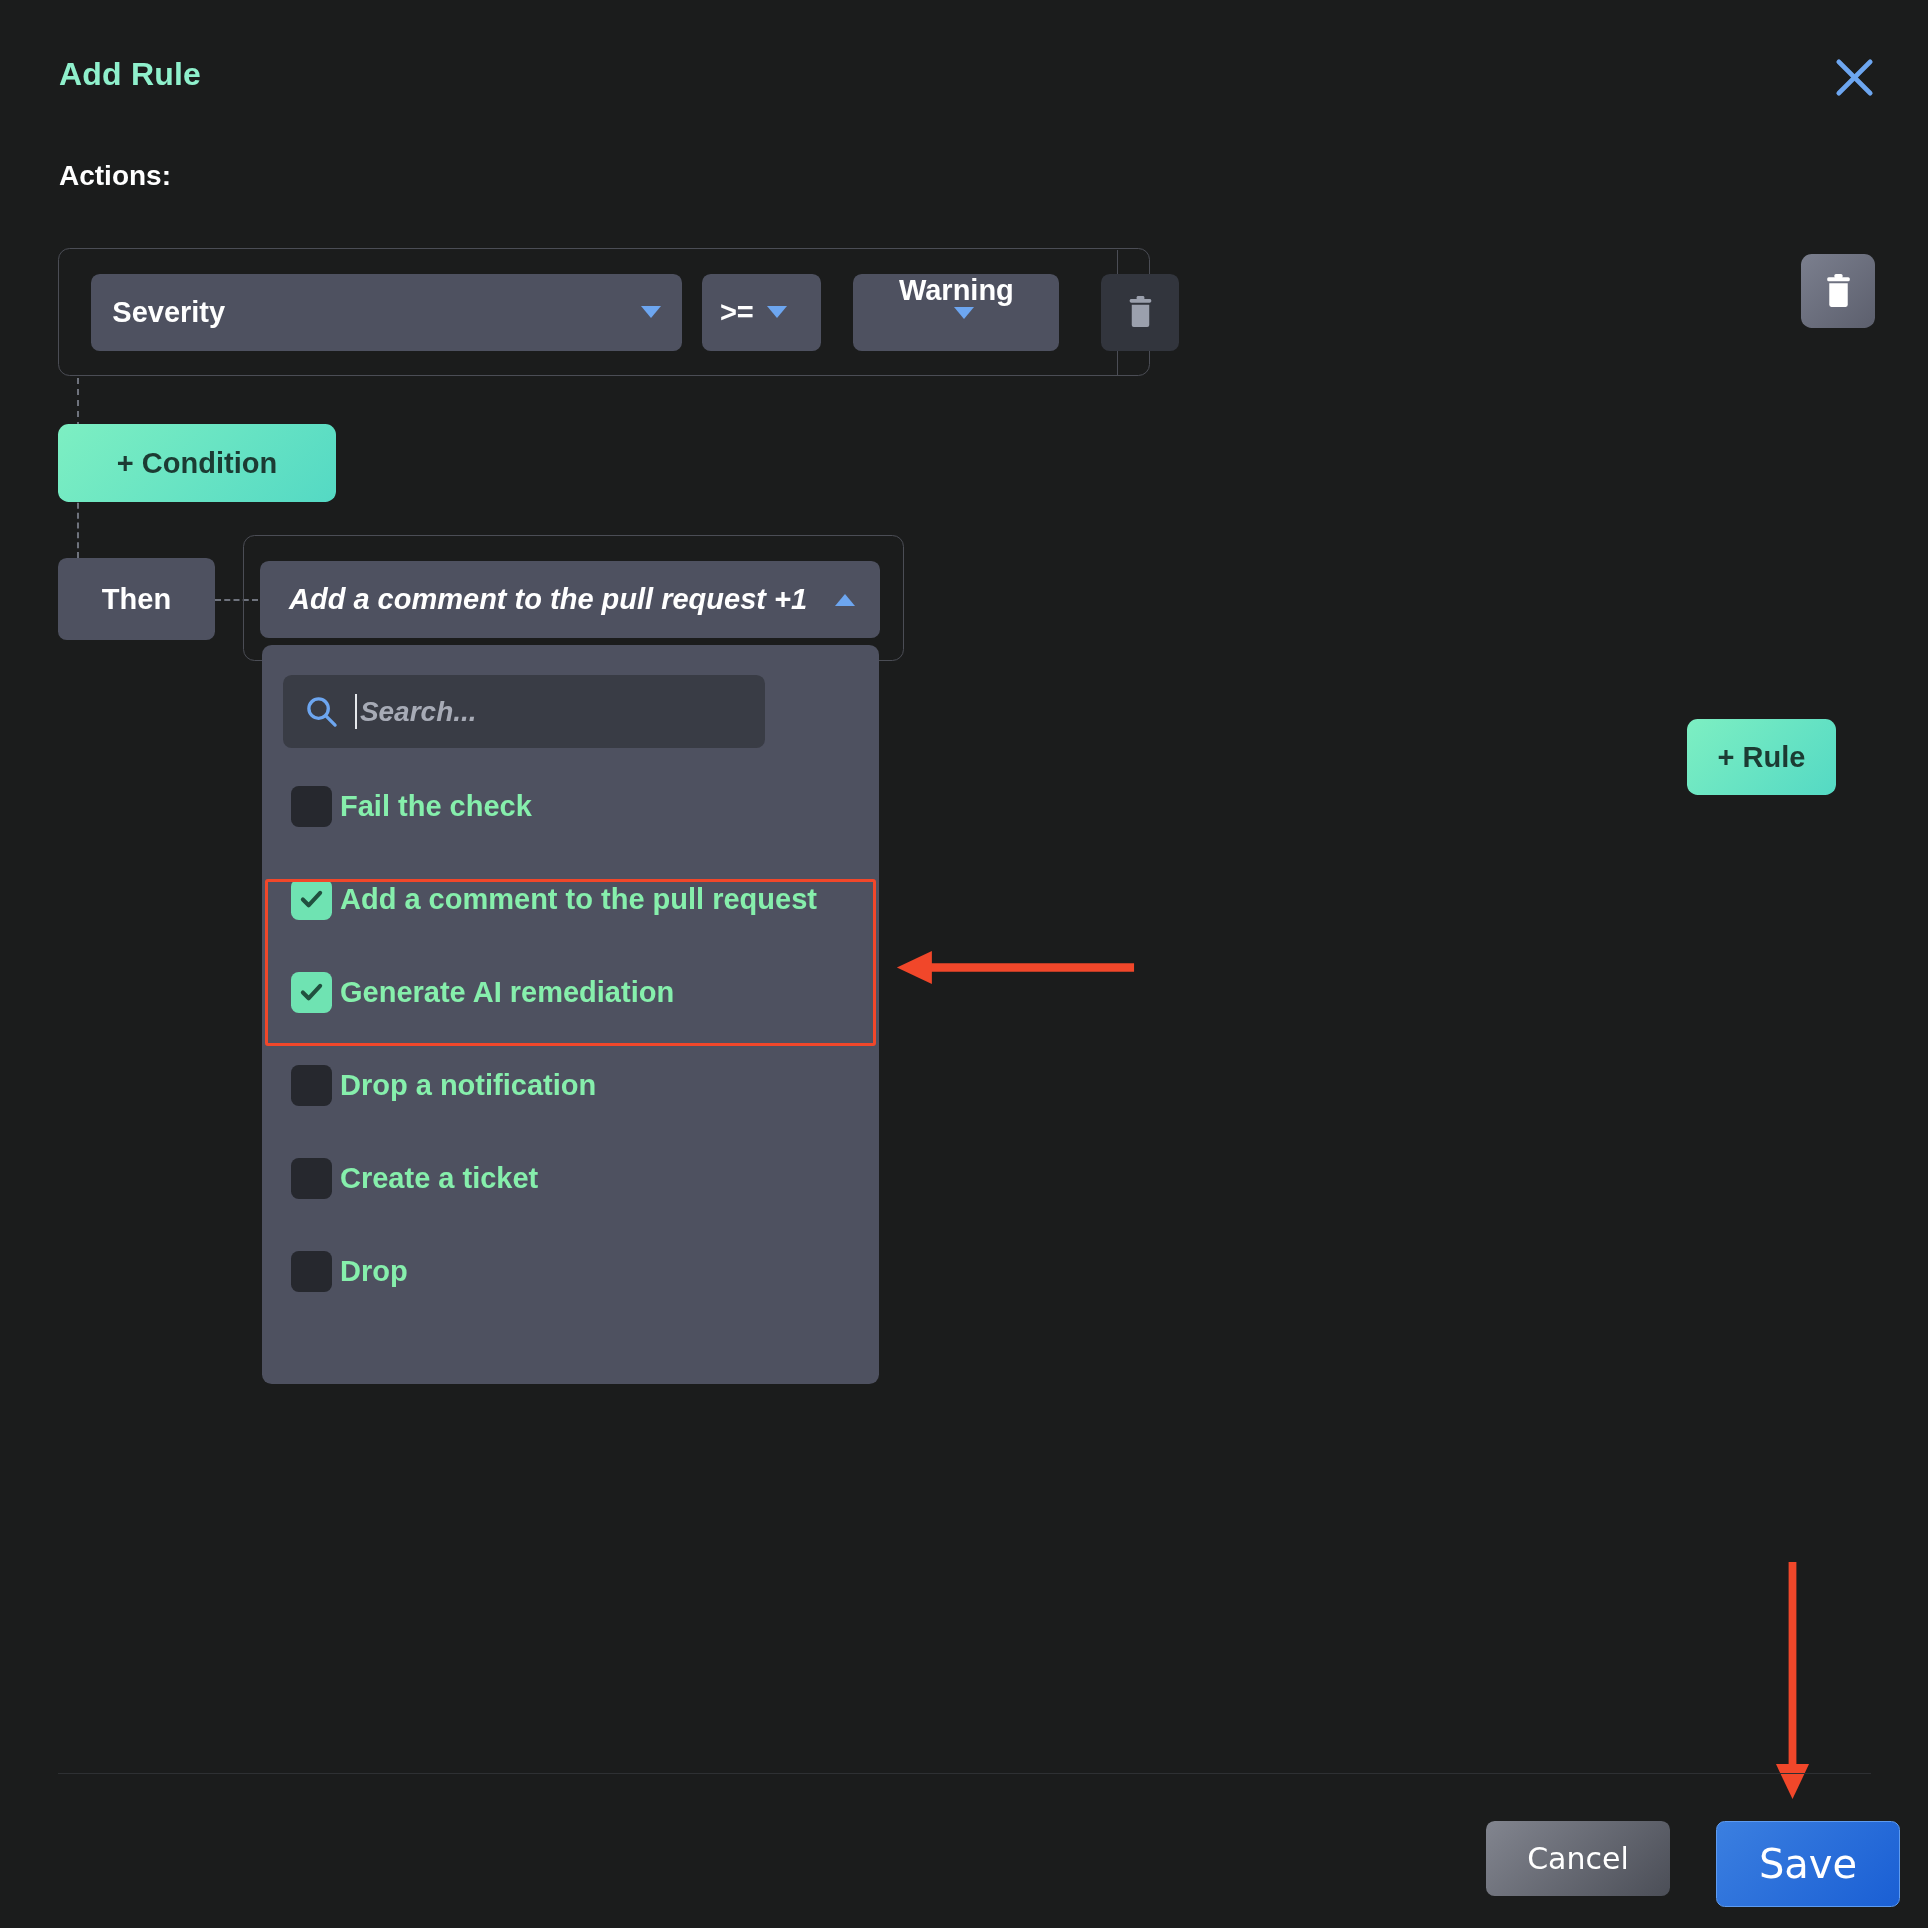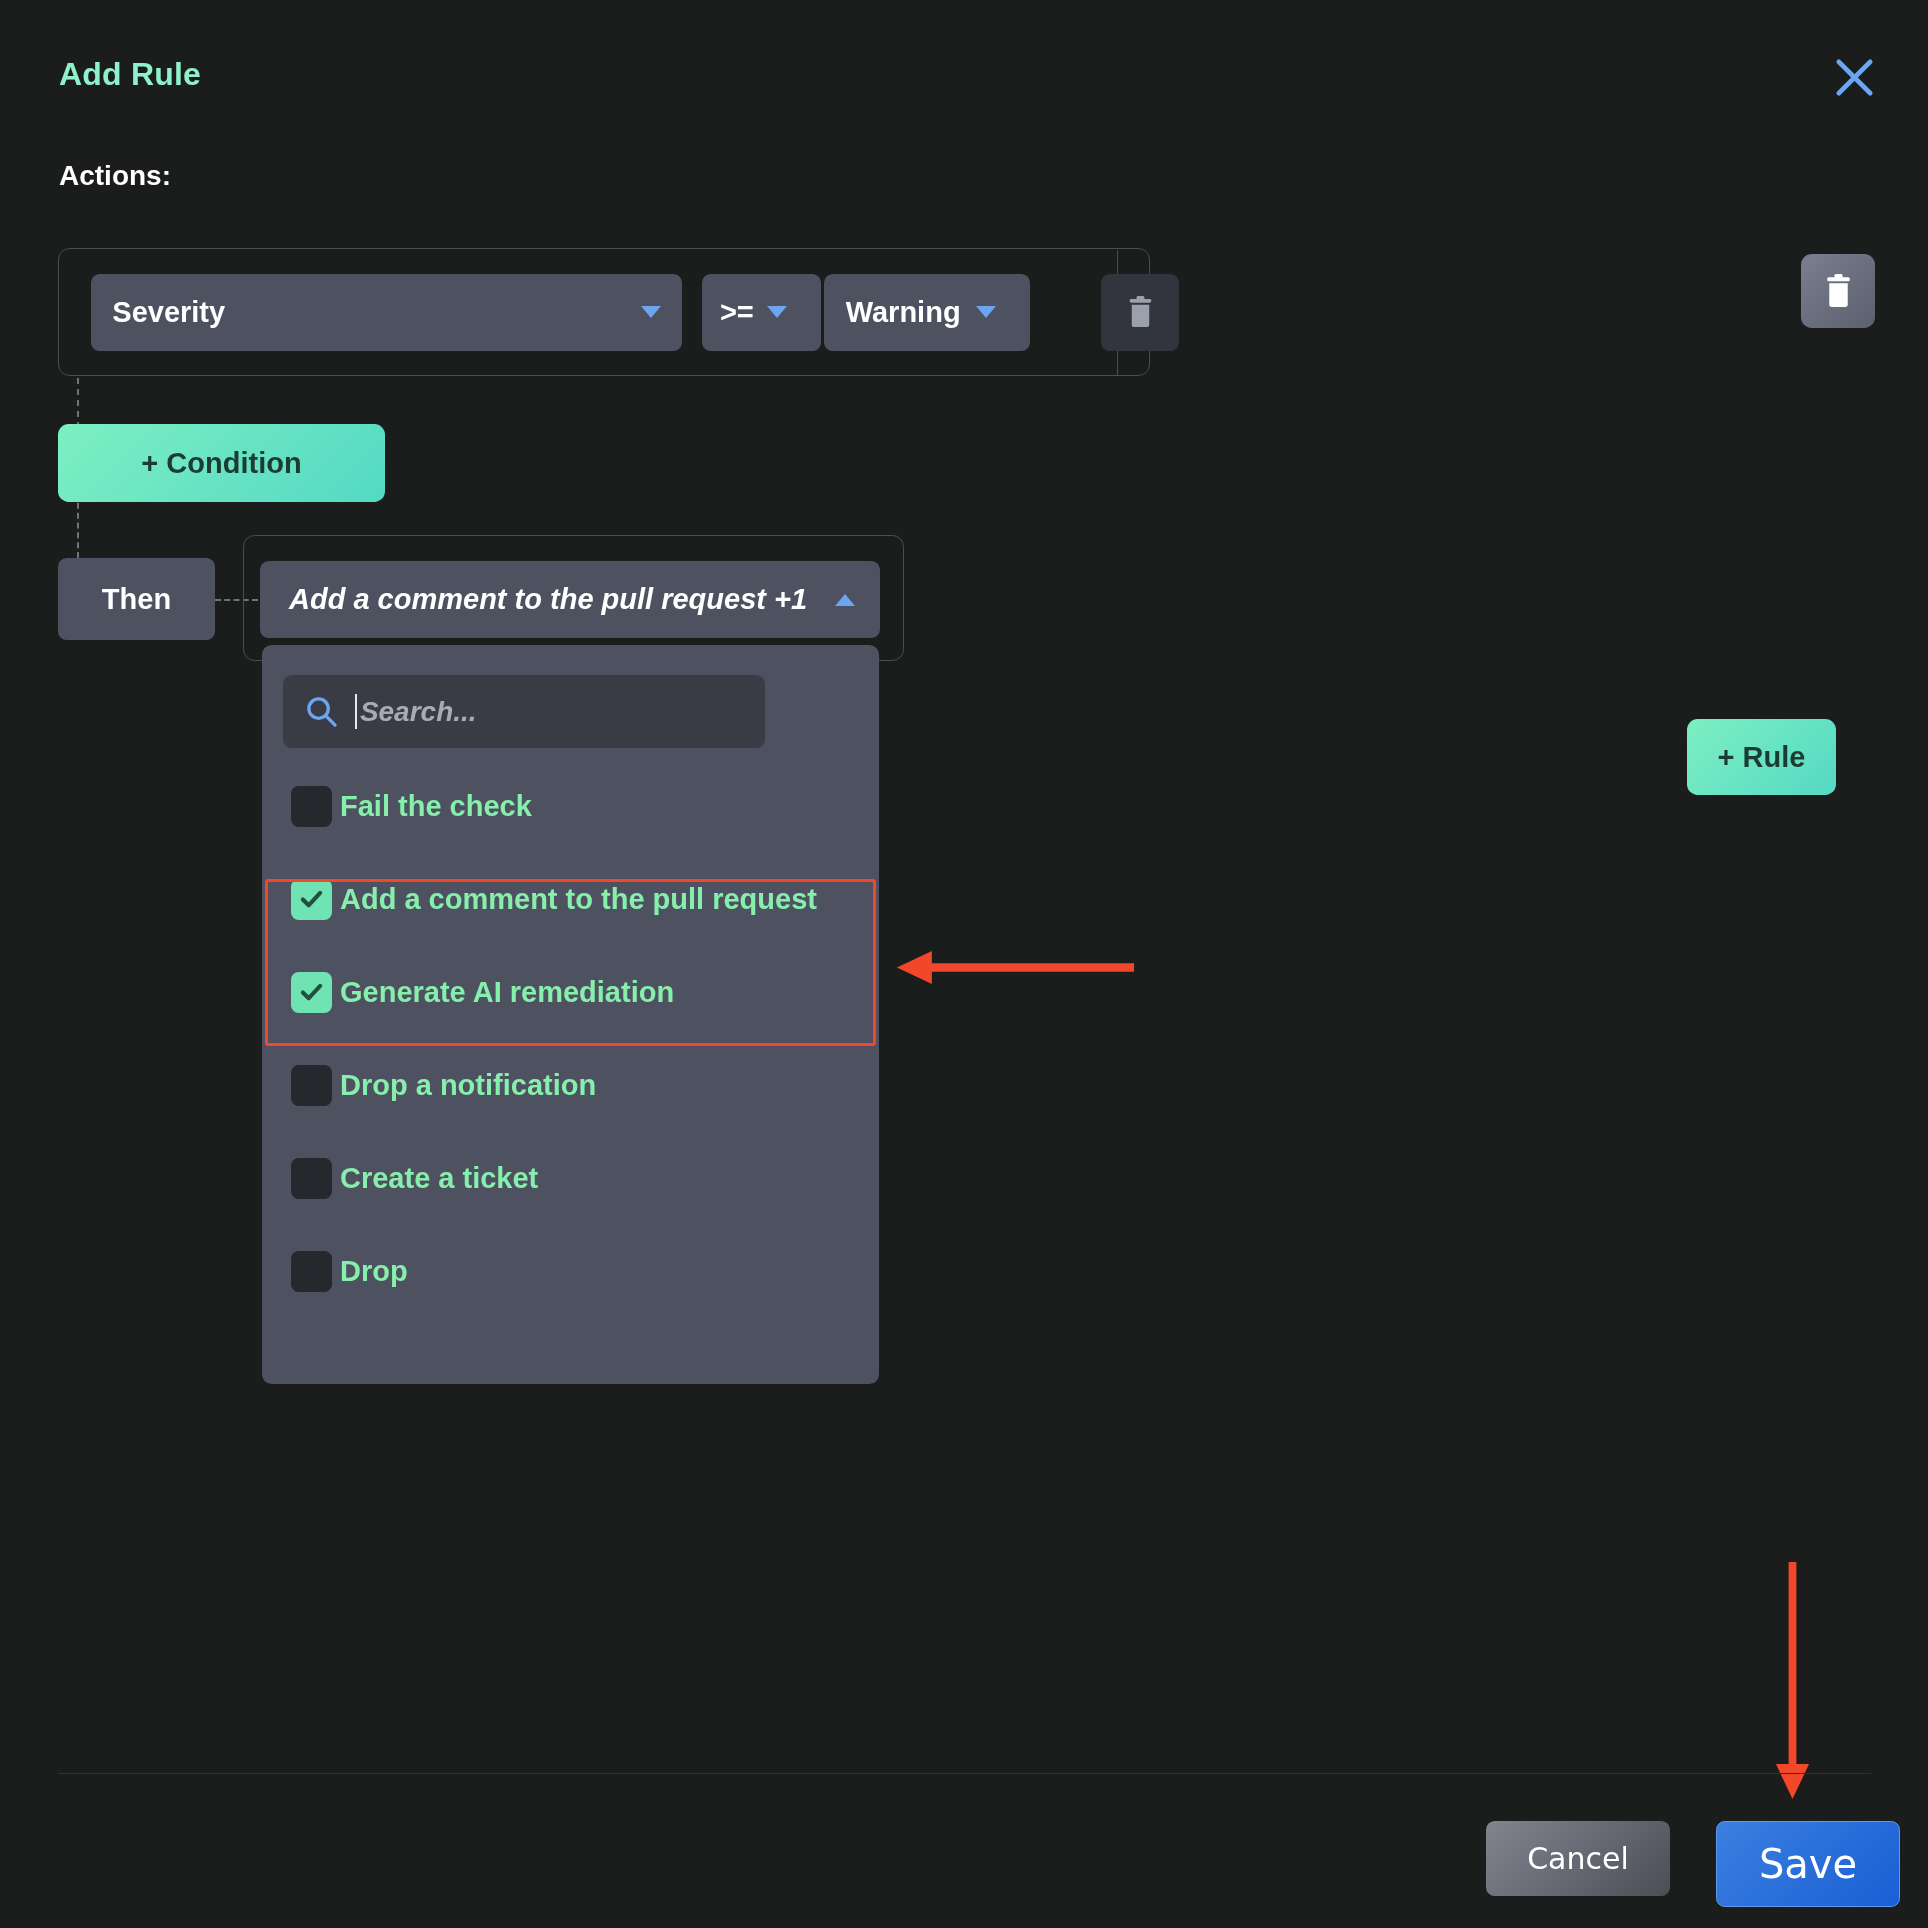--- a/index.html
+++ b/index.html
@@ -49,21 +49,21 @@
     background:#4e5160;
     border-radius:8.7px;
     height:77px;
     display:flex;align-items:center;
     box-sizing:border-box;
     cursor:pointer;
     position:relative;
   }
   .sel-field{width:591px;padding:0 21.3px;}
   .sel-op{width:119px;padding:0 17.5px;margin-left:20.4px;}
-  .sel-val{width:206px;padding:0 21.3px;margin-left:3px;}
+  .sel-val{width:206px;padding:0 21.3px;margin-left:32px;flex-direction:column;}
   .sel-text{
     font-size:29px;font-weight:700;color:#ffffff;
     white-space:nowrap;flex:0 0 auto;
   }
   .sel .caret{
     margin-left:auto;
     width:0;height:0;
     border-left:10.7px solid transparent;
     border-right:10.7px solid transparent;
     border-top:12.6px solid #6da6f0;
@@ -112,21 +112,21 @@
   .btn-gradient{
     background:linear-gradient(135deg,#7defc2 0%,#54d9c4 100%);
     color:#1c3b33;
     border-radius:10.7px;
     display:flex;align-items:center;justify-content:center;
     font-weight:700;cursor:pointer;
     border:none;
   }
   .add-condition{
     position:absolute;left:58px;top:424px;
-    width:327px;height:78px;font-size:29px;
+    width:278px;height:78px;font-size:29px;
   }
   .add-rule{
     position:absolute;left:1687px;top:719px;
     width:149px;height:76px;font-size:29px;
   }
 
   
   .then-box{
     position:absolute;left:58px;top:558px;
     width:157px;height:82px;

